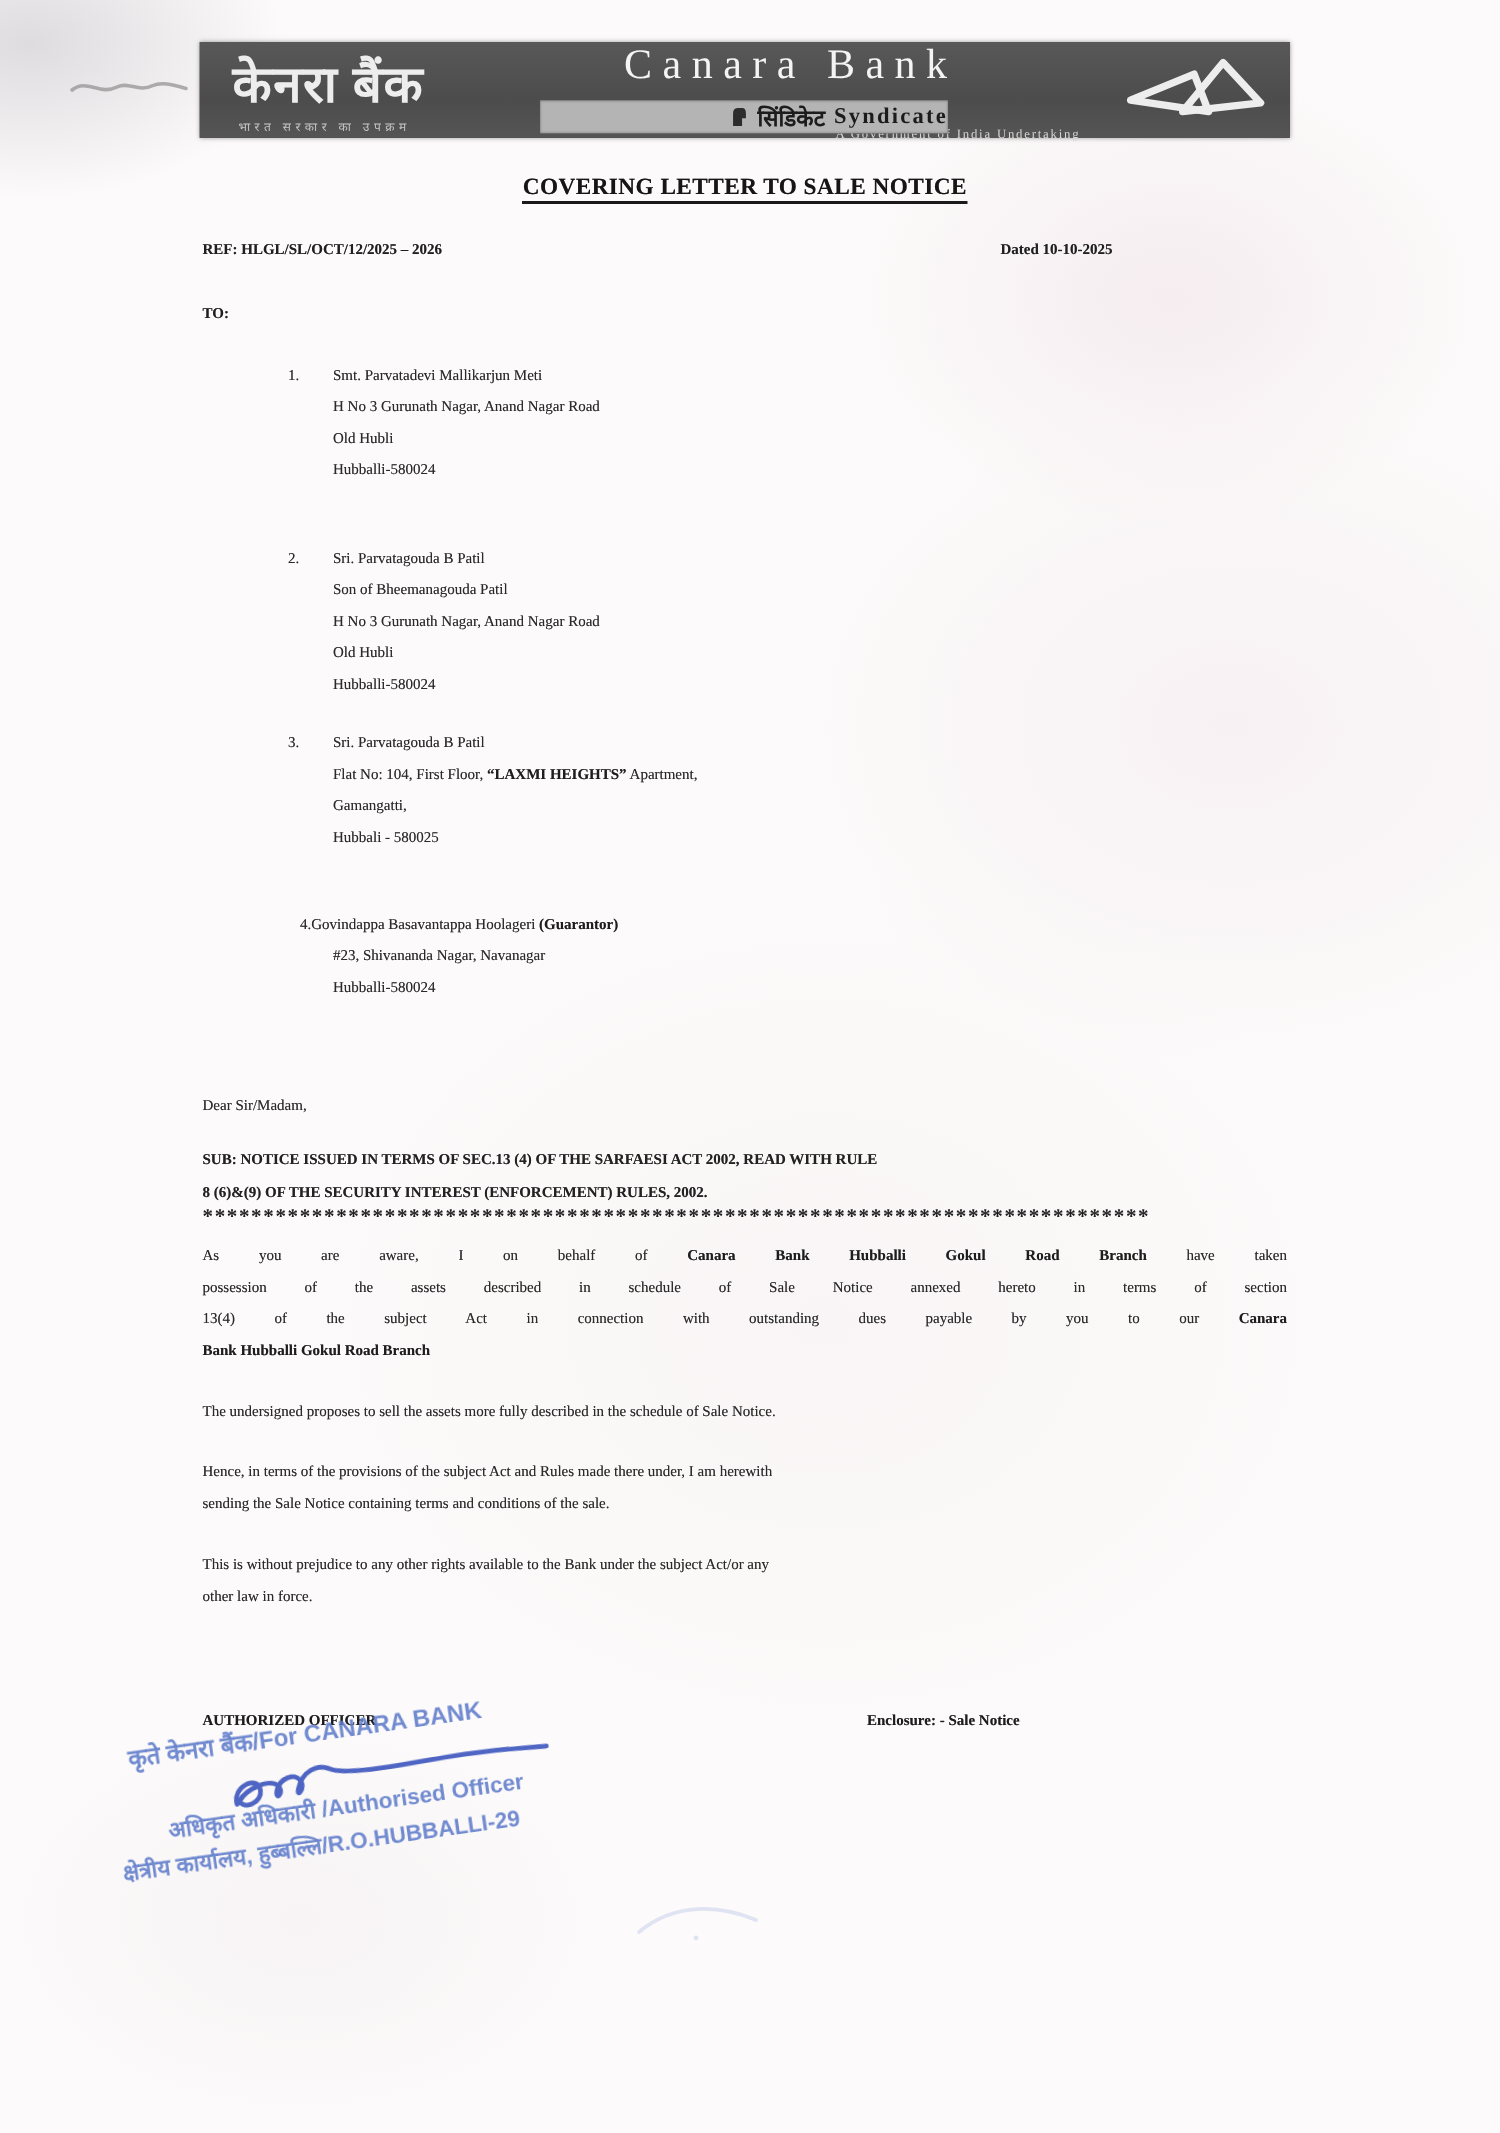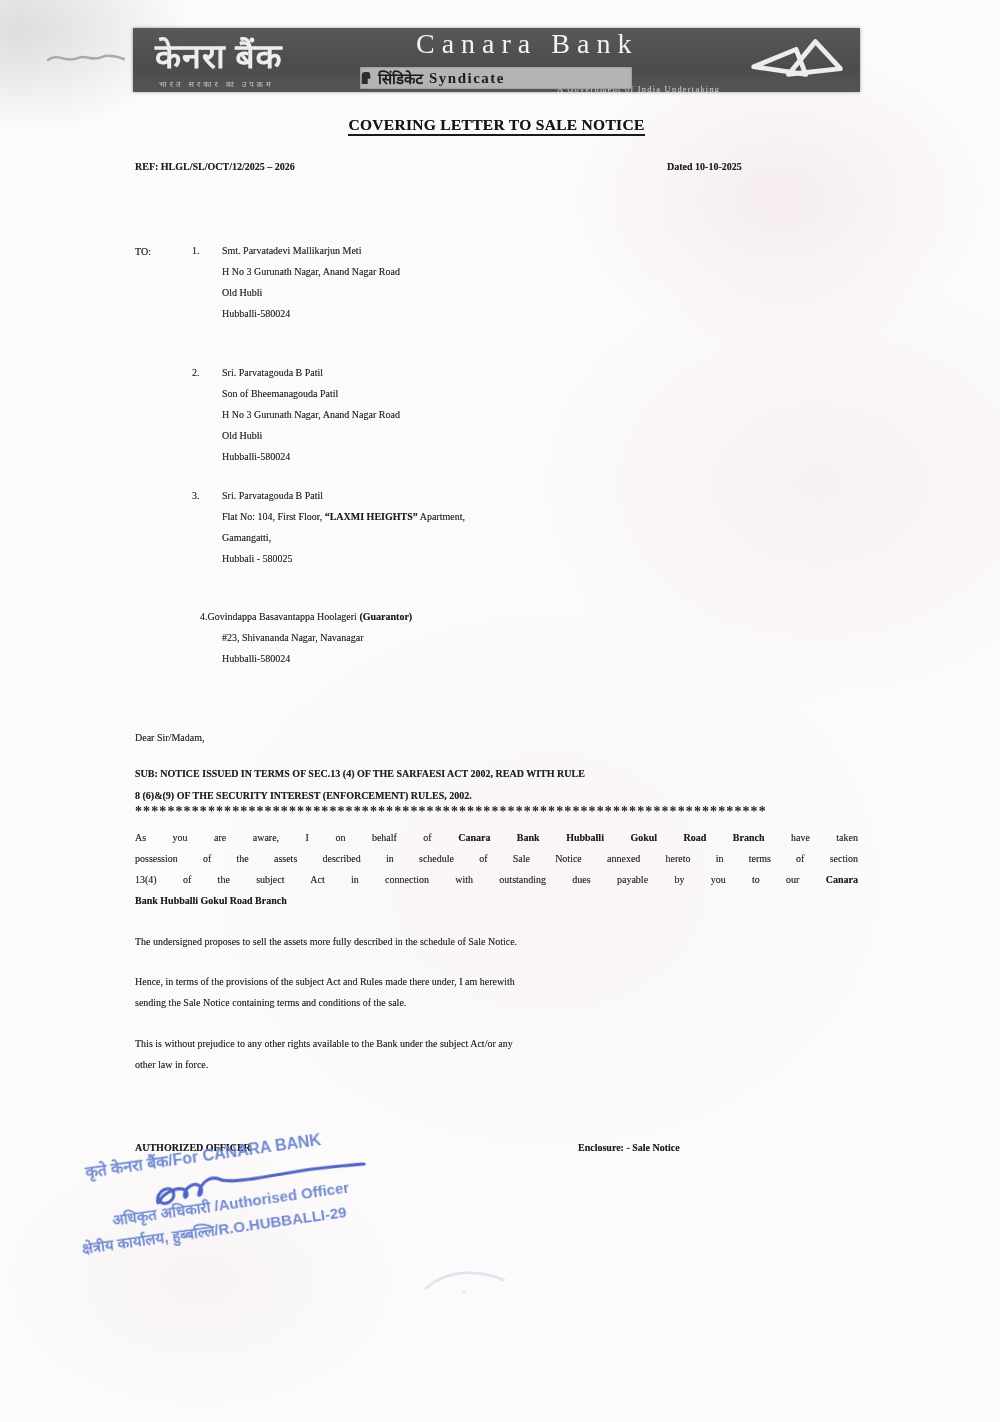--- a/index.html
+++ b/index.html
@@ -15,31 +15,31 @@
     font-family:"Liberation Serif", serif;color:#2c2c2c;
   }
   .abs{position:absolute;}
   
   .banner{left:133px;top:28px;width:727px;height:64px;background:linear-gradient(180deg,#585858,#4c4c4c 60%,#555);box-shadow:0 0 3px rgba(60,60,60,.5);}
   .bank-hindi{left:22px;top:4px;font-size:34px;font-weight:bold;color:#ededed;letter-spacing:1px;filter:blur(.3px);white-space:nowrap;}
   .bank-hindi-tag{left:26px;top:50px;font-size:8px;color:#c4c4c4;letter-spacing:3px;filter:blur(.4px);white-space:nowrap;font-family:Liberation Serif, serif;}
   .bank-eng{left:283px;top:0px;font-size:28px;color:#f4f4f4;letter-spacing:7px;filter:blur(.3px);white-space:nowrap;}
   .bank-eng-tag{left:424px;top:56px;font-size:8.5px;color:#d6d6d6;letter-spacing:1.2px;filter:blur(.3px);white-space:nowrap;}
   .logo{right:8px;top:3px;width:106px;height:56px;}
-  .synd{left:227px;bottom:3px;width:272px;height:22px;background:#b4b4b4;display:flex;align-items:center;justify-content:flex-start;gap:6px;box-shadow:inset 0 0 2px rgba(0,0,0,.4);}
+  .synd{left:227px;bottom:3px;width:272px;height:22px;background:#b4b4b4;display:flex;align-items:center;justify-content:flex-end;gap:6px;box-shadow:inset 0 0 2px rgba(0,0,0,.4);}
   .synd span{font-weight:bold;color:#1c1c1c;font-size:15px;white-space:nowrap;filter:blur(.2px);}
   .synd .en{letter-spacing:1.5px;}
   
   .doc{font-size:10px;line-height:21px;color:#2a2a2a;text-shadow:0 0 .4px rgba(45,45,45,.55);}
   .b{font-weight:bold;color:#1d1d1d;}
   .title-wrap{left:133px;top:116px;width:727px;text-align:center;}
   .title{display:inline-block;font-weight:bold;font-size:15.5px;color:#161616;border-bottom:2.5px solid #1a1a1a;padding-bottom:0px;letter-spacing:.3px;text-shadow:0 0 .4px rgba(20,20,20,.6);}
   .refrow{left:135px;top:156px;width:722px;font-weight:bold;color:#1f1f1f;}
   .dated{position:absolute;left:532px;top:0;}
-  .to{left:135px;top:199px;font-weight:normal;color:#1f1f1f;margin-top:42px;}
+  .to{left:135px;top:199px;font-weight:bold;color:#1f1f1f;}
   .addr{left:192px;}
   .addr .num{display:inline-block;width:30px;}
   .addr .ind{padding-left:30px;}
   .addr4{left:200px;}
   .addr4 .ind{padding-left:22px;}
   .nw{white-space:nowrap;}
   .salut{left:135px;top:727px;}
   .subject{left:135px;top:763px;font-weight:600;color:#222;line-height:21.5px;}
   .sep{left:135px;top:804px;font-weight:bold;font-size:14px;letter-spacing:1.1px;color:#1f1f1f;white-space:nowrap;}
   .para{left:135px;width:723px;}

